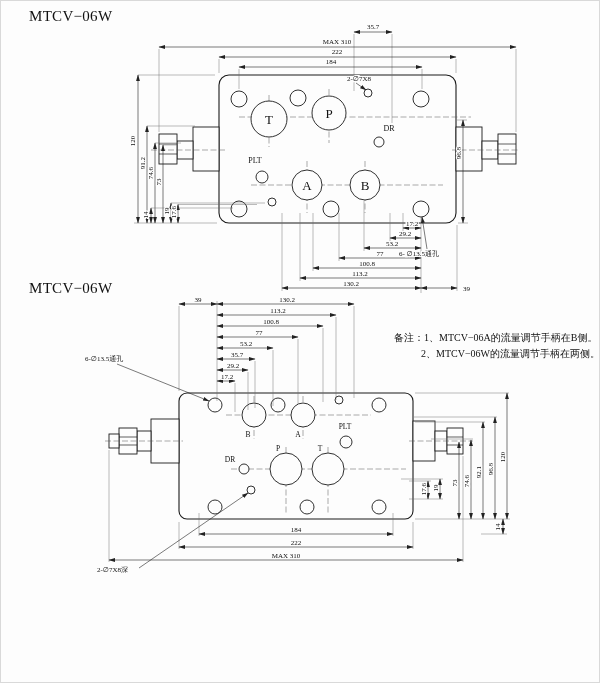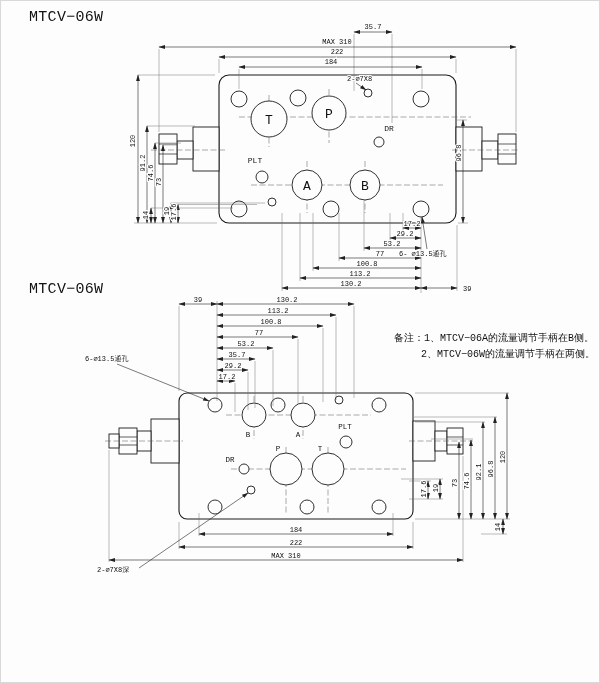--- a/index.html
+++ b/index.html
@@ -1,17 +1,17 @@
 <!DOCTYPE html>
 <html><head>
 <meta charset="utf-8">
 <style>
   html,body{margin:0;padding:0;background:#fff;}
   .sheet{position:relative;width:600px;height:683px;background:#fdfdfd;border:1px solid #d9d9d9;
-         box-sizing:border-box;font-family:Liberation Mono, monospace;overflow:hidden;}
+         box-sizing:border-box;font-family:Liberation Serif, serif;overflow:hidden;}
   svg{display:block}
   .outline{fill:#fdfdfd;stroke:#1a1a1a;stroke-width:1.1}
   .part{fill:#fdfdfd;stroke:#1a1a1a;stroke-width:0.9}
   .hole{fill:#fdfdfd;stroke:#1a1a1a;stroke-width:0.9}
   .thin{stroke:#1a1a1a;stroke-width:0.7}
   .dim{stroke:#222;stroke-width:0.6;fill:none}
   .ext{stroke:#666;stroke-width:0.45;fill:none}
   .cl{stroke:#555;stroke-width:0.5;stroke-dasharray:6 2.5;fill:none}
   text{fill:#111}
   .dimtxt{font-size:7px;text-anchor:middle;paint-order:stroke;stroke:#fdfdfd;stroke-width:2.2px;}

